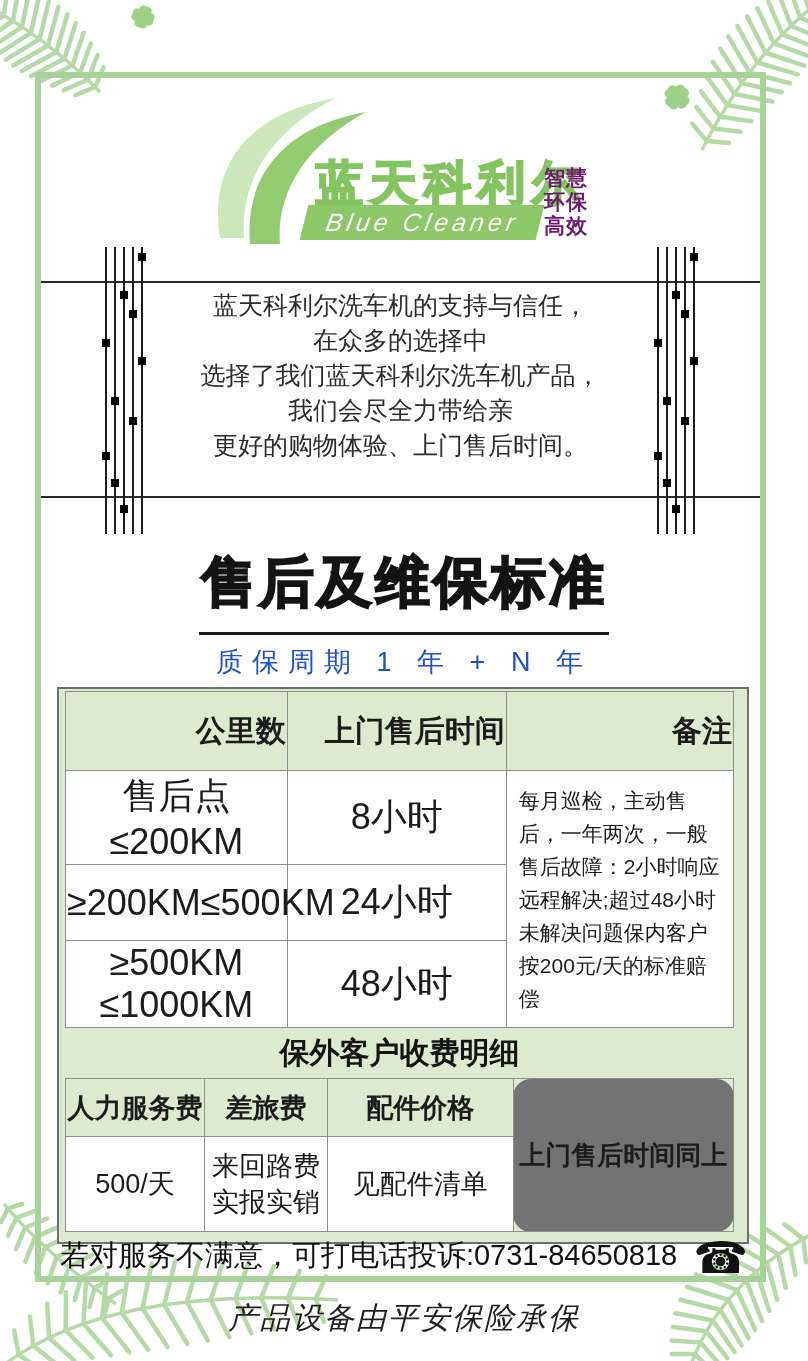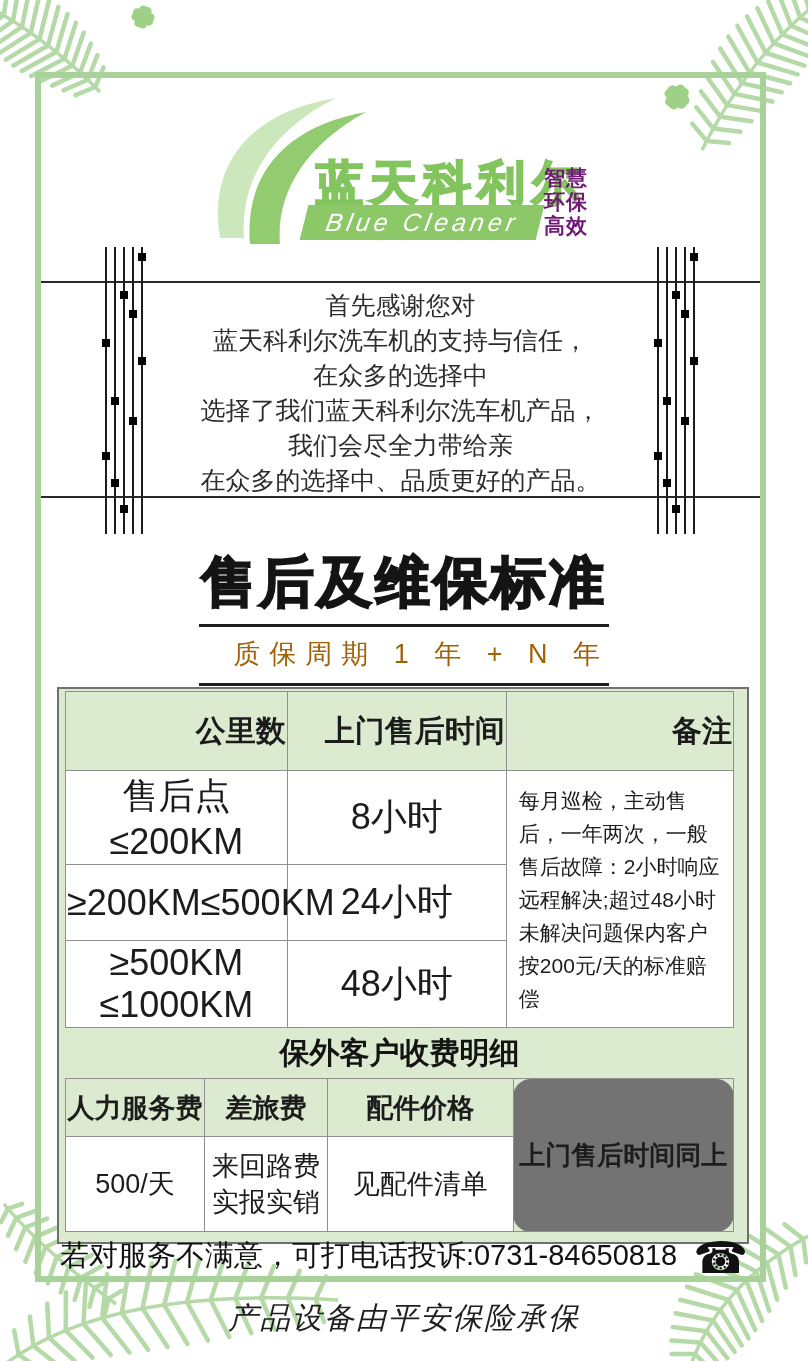--- a/index.html
+++ b/index.html
@@ -32,23 +32,23 @@
   .barcode{position:absolute;top:0;width:39px;height:287px;}
   .barcode.left{left:64px;} .barcode.right{right:64px;}
   .bline{position:absolute;top:0;bottom:0;width:2px;background:#1c1c1c;}
   .bsq{position:absolute;width:8px;height:8px;background:#000;}
   .intro-text{position:absolute;top:41px;left:90px;right:90px;text-align:center;
     font-size:25px;line-height:35px;color:#2c2c2c;}
   
   .title-area{position:absolute;left:0;top:546px;width:808px;text-align:center;}
   .main-title{font-size:55px;font-weight:bold;letter-spacing:3px;color:#141414;
     -webkit-text-stroke:2px #141414;margin:0;}
-  .subtitle{width:410px;margin:4px auto 0;border-top:3px solid #1e1e1e;
+  .subtitle{width:410px;margin:12px auto 0;border-top:3px solid #1e1e1e;
     border-bottom:3px solid #1e1e1e;padding:9px 0 11px;font-size:27px;
-    letter-spacing:9px;color:#a16207;text-align:right;}
+    letter-spacing:9px;color:#1d4ed8;}
   
   .table-wrap{position:absolute;left:57px;top:687px;width:692px;box-sizing:border-box;
     background:#dcead0;border:2px solid #6f6f6f;padding:2px 13px 10px 6px;}
   table{width:100%;border-collapse:collapse;table-layout:fixed;}
   th,td{border:1px solid #8f8f8f;text-align:center;vertical-align:middle;
     font-weight:normal;color:#1c1c1c;}
   .t-head th{height:76px;font-size:30px;font-weight:bold;background:transparent;text-align:right;}
   .t-row td{height:73px;font-size:36px;background:#ffffff;}
   td.remark{font-size:21px;line-height:33px;text-align:left;padding:6px 12px;
     background:#ffffff;margin-top:7px;}
@@ -280,26 +280,25 @@
       <div class="bsq" style="left: 24px; top: 63px;"></div>
       <div class="bsq" style="left: -3px; top: 92px;"></div>
       <div class="bsq" style="left: 33px; top: 110px;"></div>
       <div class="bsq" style="left: 6px; top: 150px;"></div>
       <div class="bsq" style="left: 24px; top: 170px;"></div>
       <div class="bsq" style="left: -3px; top: 205px;"></div>
       <div class="bsq" style="left: 6px; top: 232px;"></div>
       <div class="bsq" style="left: 15px; top: 258px;"></div>
     </div>
   <div class="intro-text">
-    <div>首先感谢您对</div>
     <div>蓝天科利尔洗车机的支持与信任，</div>
     <div>在众多的选择中</div>
     <div>选择了我们蓝天科利尔洗车机产品，</div>
     <div>我们会尽全力带给亲</div>
-    <div>在众多的选择中、品质更好的产品。</div>
+    <div>更好的购物体验、上门售后时间。</div>
   </div>
 </div>
 
 <div class="title-area">
   <div class="main-title">售后及维保标准</div>
   <div class="subtitle">质保周期 1 年 + N 年</div>
 </div>
 
 <div class="table-wrap">
   <table>

